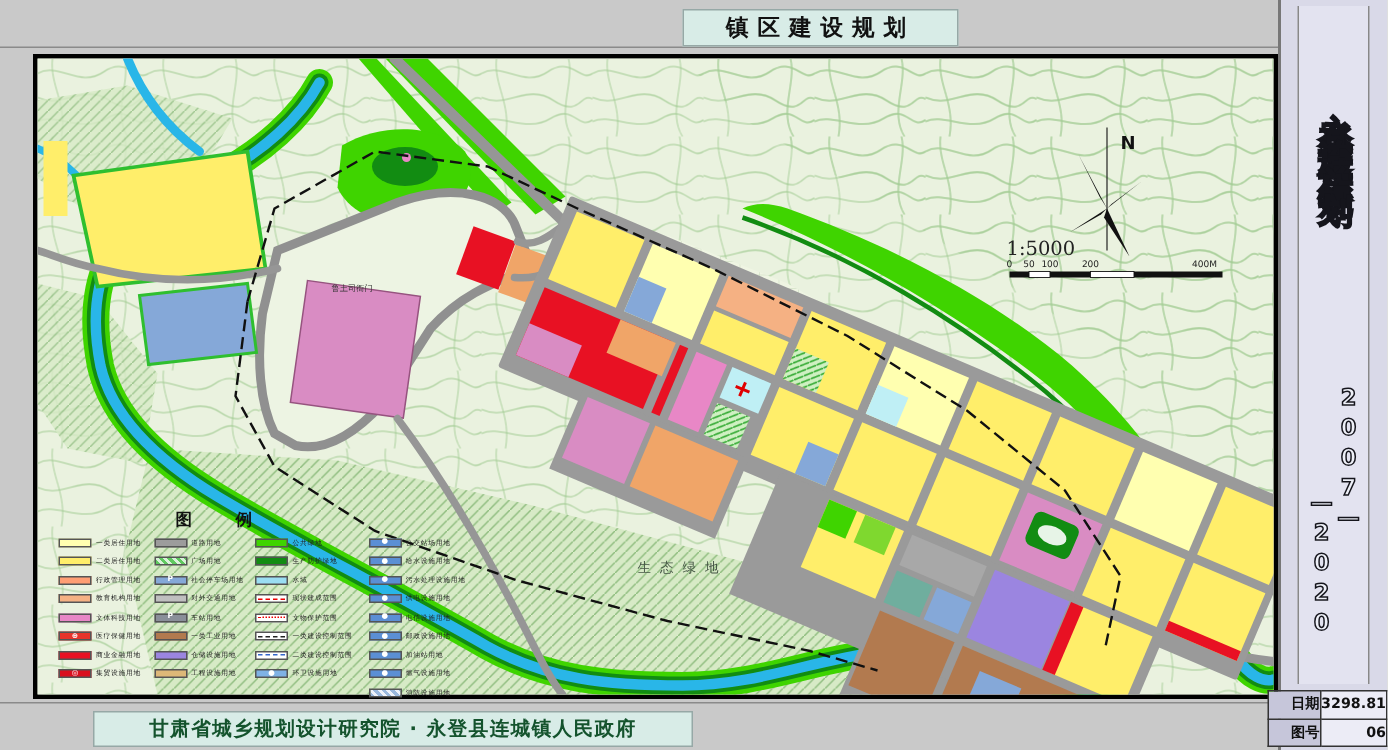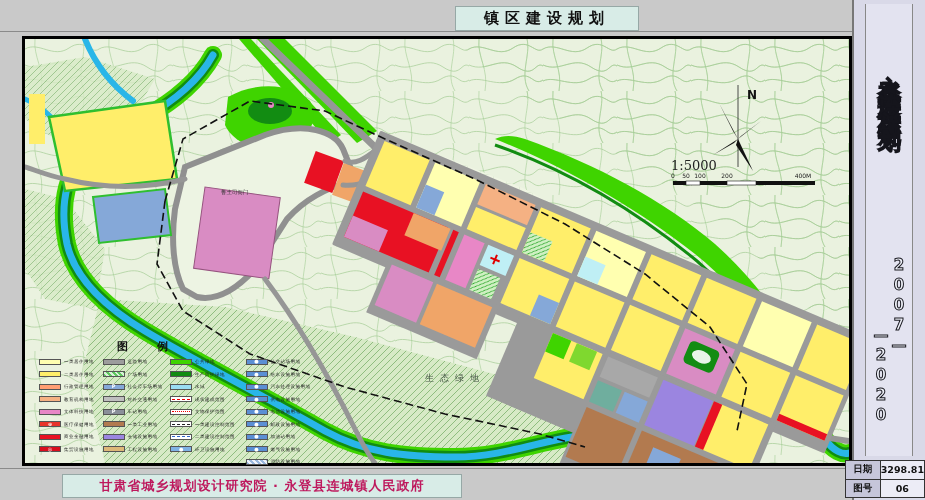--- a/index.html
+++ b/index.html
@@ -47,25 +47,25 @@
            -webkit-text-stroke:1.2px #15151c;}
   .v-year{position:absolute;writing-mode:vertical-rl;text-orientation:upright;font-weight:bold;
           font-size:15px;letter-spacing:2px;color:#EEF0F8;-webkit-text-stroke:1px #15151c;}
   .v-year.y1{left:24px;top:252px;}
   .v-year.y2{left:6px;top:322px;}
   
   .bottom-band{position:absolute;left:0;top:468px;width:852px;height:32px;background:#C9C9C9;
                border-top:1px solid #8a8a8a;}
   .credit-box{position:absolute;left:62px;top:5px;width:398px;height:22px;background:#D8ECE7;
               border:1px solid #96a8a6;display:flex;align-items:center;justify-content:center;
-              font-weight:bold;font-size:13px;letter-spacing:1px;color:#be185d;}
+              font-weight:bold;font-size:13px;letter-spacing:1px;color:#14532d;}
   
   .tt{position:absolute;left:845px;top:460px;width:80px;height:38px;border-collapse:collapse;
       z-index:5;}
-  .tt td{border:1px solid #333;font-size:9.5px;font-weight:bold;text-align:center;padding:0;}
+  .tt td{border:1px solid #333;font-size:9.5px;font-weight:bold;text-align:right;padding:0;}
   .tt td.l{background:#C6C6DA;width:34px;color:#111;}
   .tt td.v{background:#ECECF6;color:#111;}
 </style>
 </head>
 <body>
 
 <div class="page">
 
   <div class="top-band">
     <div class="title-box left">镇区建设规划</div>

